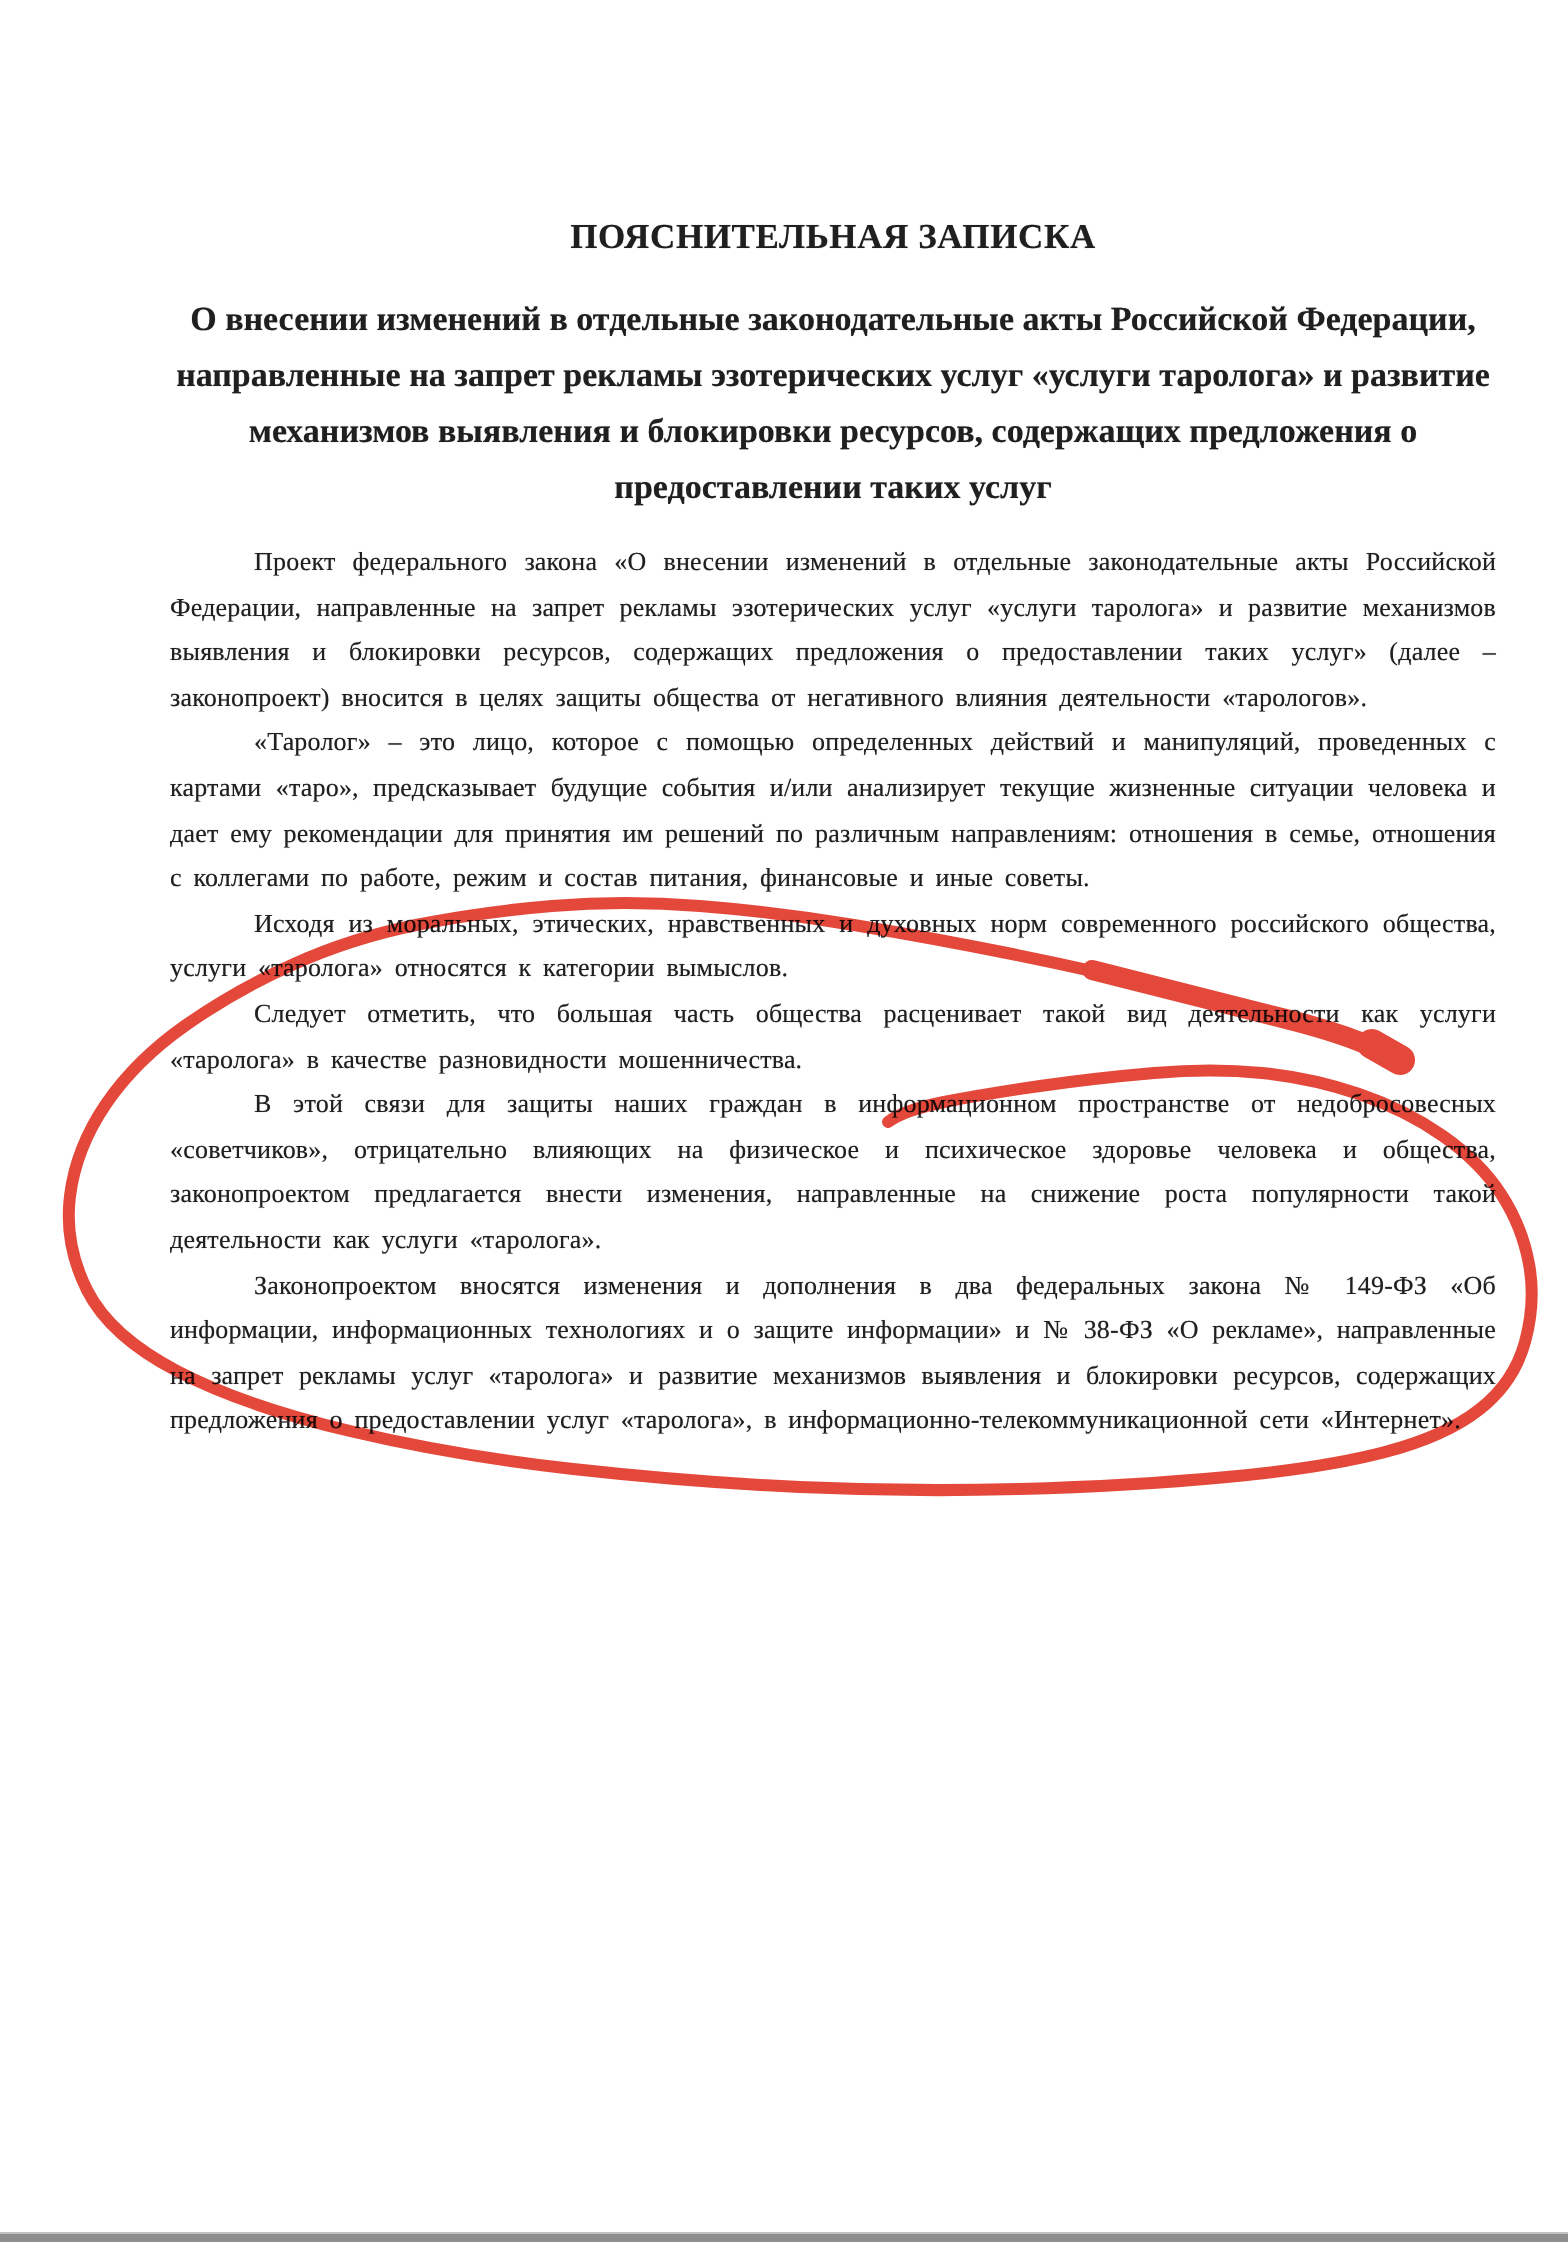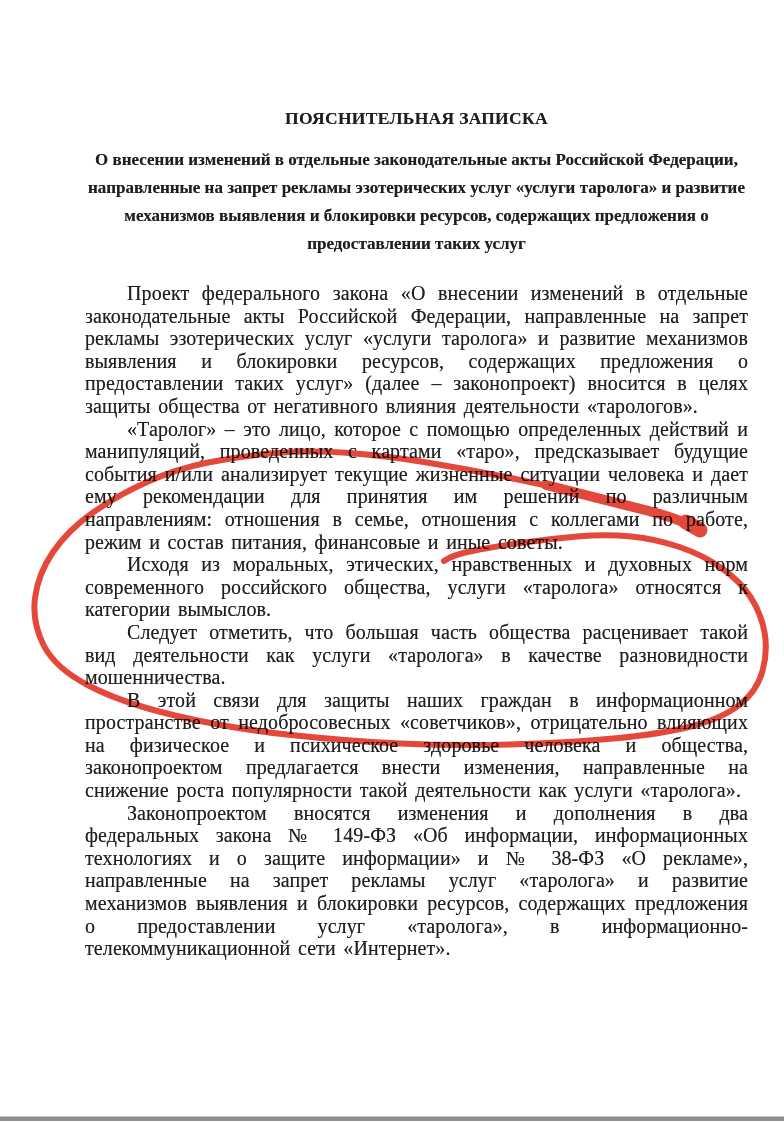--- a/index.html
+++ b/index.html
@@ -20,27 +20,27 @@
     color:#1f1f1f;
     text-shadow:0 0 0.4px rgba(20,20,20,.55); 
   }
   .doc-title{
     margin:0 0 16px 0;
     font-size:17.5px;line-height:24px;
     font-weight:bold;text-align:center;
     letter-spacing:.3px;
   }
   .doc-subtitle{
-    margin:0 0 24px 0;
+    margin:0 0 12px 0;
     font-size:17px;line-height:28px;
     font-weight:bold;text-align:center;
   }
   .body-text p{
     margin:0;
-    font-size:20px;line-height:22.6px;
+    font-size:13px;line-height:22.6px;
     text-align:justify;
     text-indent:42px;
     word-spacing:2.5px;
     letter-spacing:.1px;
   }
   .annotation-layer{
     position:absolute;left:0;top:0;width:784px;height:1123px;
     pointer-events:none;
     mix-blend-mode:multiply;
     opacity:.93;

